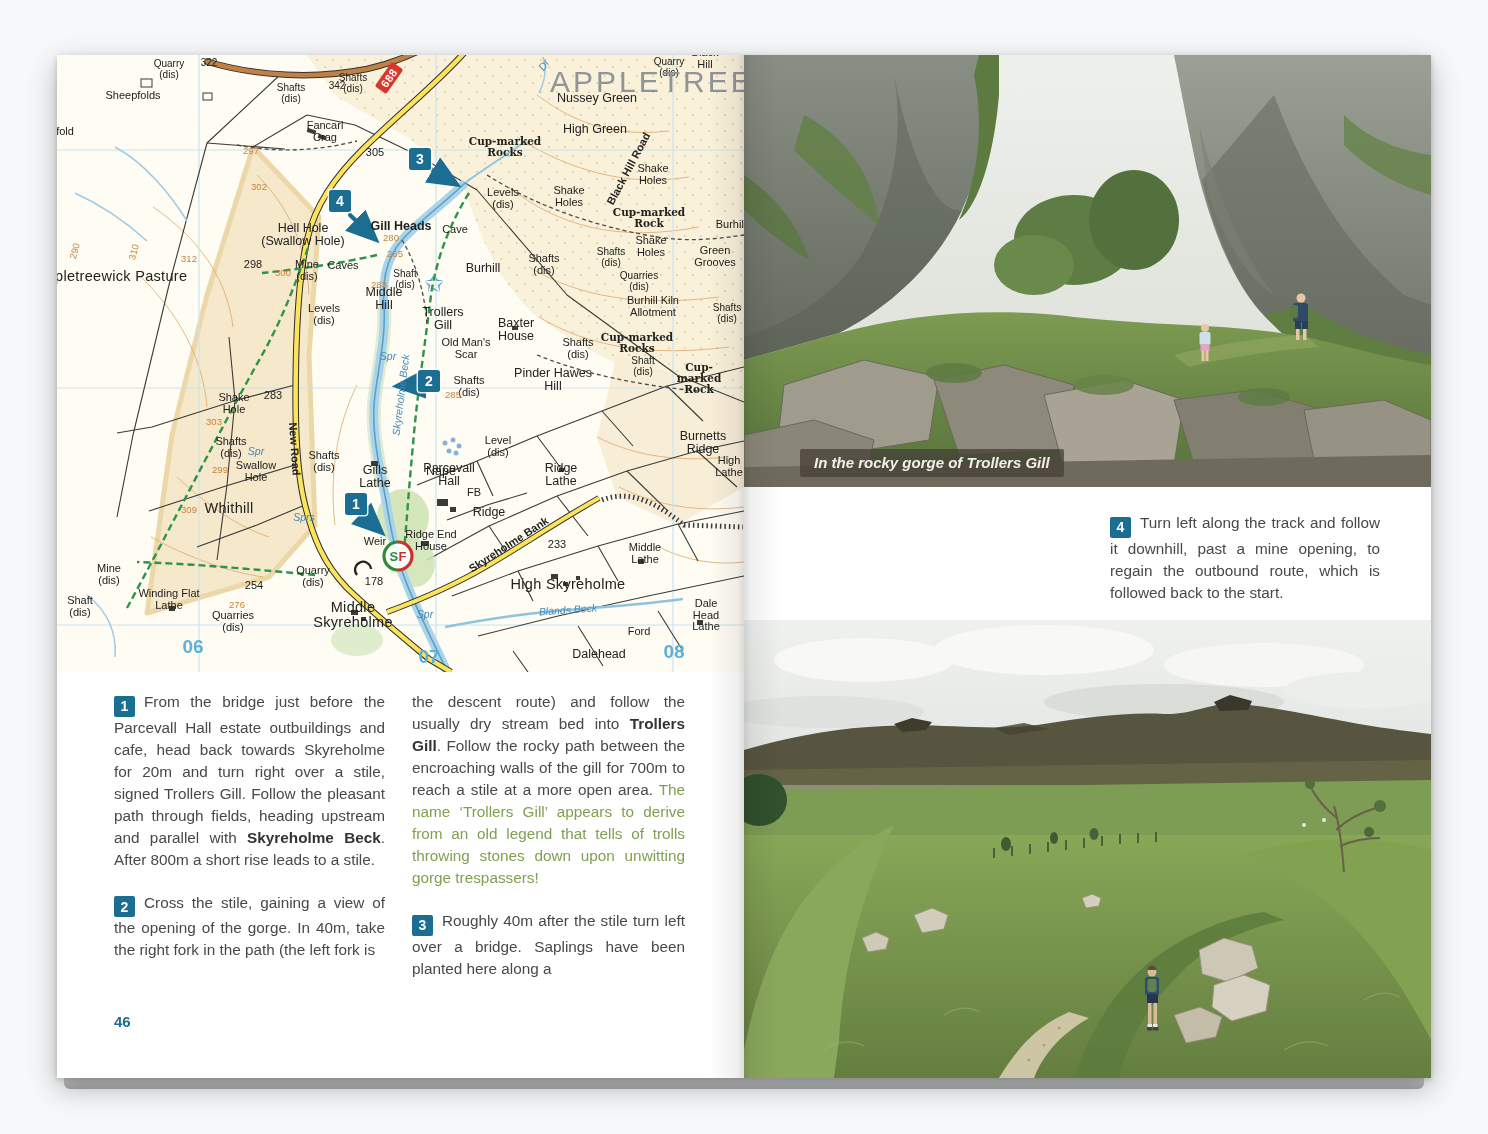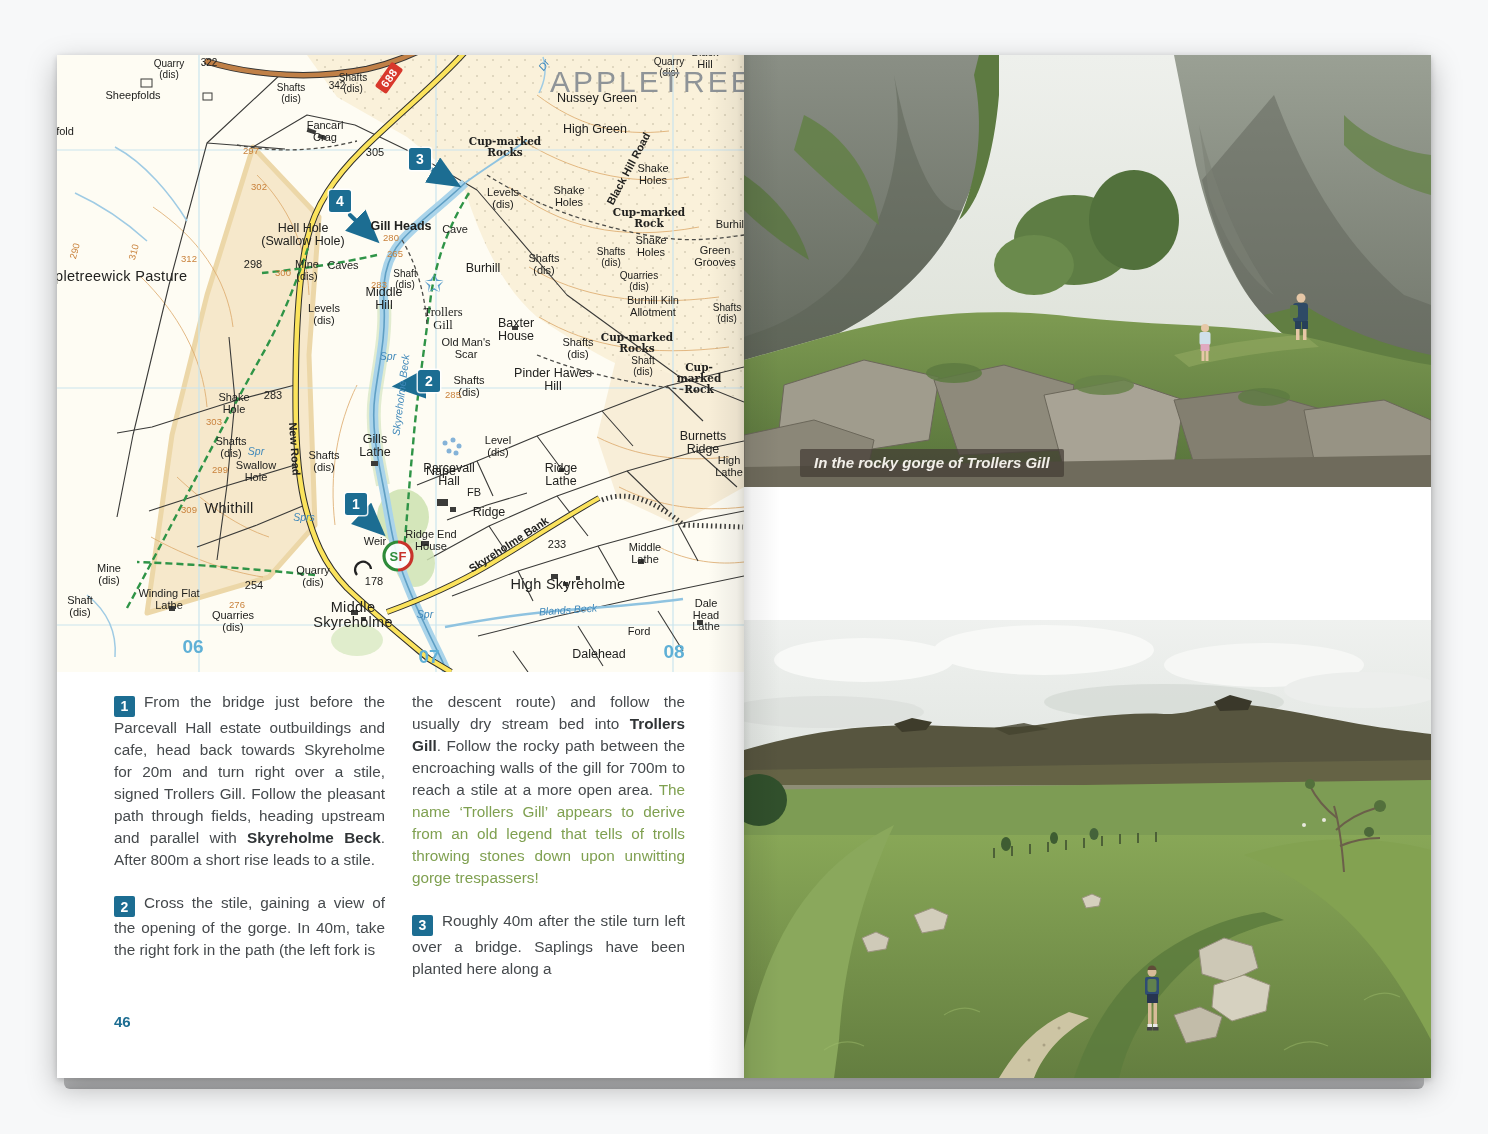--- a/index.html
+++ b/index.html
@@ -259,40 +259,40 @@
           <div class="ml name" style="left: 327px; top: 244px; transform: translate(-50%, -50%);">Middle
 Hill</div>
           <div class="ml pl" style="left: 348px; top: 224px; transform: translate(-50%, -50%);">Shaft
 (dis)</div>
           <div class="ml contour" style="left: 322px; top: 230px; transform: translate(-50%, -50%);">283</div>
           <div class="ml pm" style="left: 267px; top: 260px; transform: translate(-50%, -50%);">Levels
 (dis)</div>
           <div class="ml name" style="left: 426px; top: 214px; transform: translate(-50%, -50%);">Burhill</div>
           <div class="ml pm" style="left: 487px; top: 210px; transform: translate(-50%, -50%);">Shafts
 (dis)</div>
-          <div class="ml name" style="left: 386px; top: 264px; transform: translate(-50%, -50%); font-family: Liberation Serif, serif;">Trollers
+          <div class="ml name" style="left: 386px; top: 264px; transform: translate(-50%, -50%);">Trollers
 Gill</div>
           <div class="ml pm" style="left: 409px; top: 294px; transform: translate(-50%, -50%);">Old Man's
 Scar</div>
           <div class="ml name" style="left: 459px; top: 275px; transform: translate(-50%, -50%);">Baxter
 House</div>
           <div class="ml pm" style="left: 521px; top: 294px; transform: translate(-50%, -50%);">Shafts
 (dis)</div>
           <div class="ml name" style="left: 496px; top: 325px; transform: translate(-50%, -50%);">Pinder Hawes
 Hill</div>
           <div class="ml pm" style="left: 412px; top: 332px; transform: translate(-50%, -50%);">Shafts
 (dis)</div>
           <div class="ml contour" style="left: 396px; top: 340px; transform: translate(-50%, -50%);">285</div>
           <div class="ml name" style="left: 384px; top: 369px; transform: translate(-50%, -50%); margin-top: 48px;">Nape</div>
           <div class="ml pm" style="left: 441px; top: 392px; transform: translate(-50%, -50%);">Level
 (dis)</div>
           <div class="ml roadname" style="left: 237px; top: 394px; transform: translate(-50%, -50%) rotate(86deg);">New Road</div>
           <div class="ml pm" style="left: 267px; top: 407px; transform: translate(-50%, -50%);">Shafts
 (dis)</div>
-          <div class="ml name" style="left: 318px; top: 391px; transform: translate(-50%, -50%); text-align: center;">Gills
+          <div class="ml name" style="left: 318px; top: 422px; transform: translate(-50%, -50%); text-align: center;">Gills
 Lathe</div>
           <div class="ml name" style="left: 392px; top: 420px; transform: translate(-50%, -50%);">Parcevall
 Hall</div>
           <div class="ml name" style="left: 504px; top: 420px; transform: translate(-50%, -50%);">Ridge
 Lathe</div>
           <div class="ml pm" style="left: 417px; top: 438px; transform: translate(-50%, -50%);">FB</div>
           <div class="ml name" style="left: 432px; top: 458px; transform: translate(-50%, -50%);">Ridge</div>
           <div class="ml roadname" style="left: 452px; top: 490px; transform: translate(-50%, -50%) rotate(-33deg);">Skyreholme Bank</div>
           <div class="ml pm" style="left: 500px; top: 490px; transform: translate(-50%, -50%);">233</div>
           <div class="ml pm" style="left: 588px; top: 499px; transform: translate(-50%, -50%);">Middle
@@ -438,20 +438,23 @@
           <rect x="546" y="250" width="8" height="13" rx="2" fill="#5d7a45"></rect>
           <rect x="551" y="266" width="6" height="8" fill="#27405a"></rect>
           <rect x="558" y="266" width="6" height="8" fill="#27405a"></rect>
           <rect x="552" y="274" width="3.5" height="11" fill="#e6c7a6"></rect>
           <rect x="559" y="274" width="3.5" height="11" fill="#e6c7a6"></rect>
         </g>
       </svg>
       <div class="cap1">In the rocky gorge of Trollers Gill</div>
     </div>
 
+    <div class="col colR2">
+        <p class="para"><span class="stepnum">4</span><span>Turn left along the track and follow it downhill, past a mine opening, to regain the outbound route, which is followed back to the start.</span></p>
+      </div>
 
     <div class="photoBottom">
       <svg width="687" height="458" viewBox="0 0 687 458" preserveAspectRatio="none">
         <defs>
           <linearGradient id="sky2" x1="0" y1="0" x2="0" y2="1">
               <stop offset="0" stop-color="#eff1ef"></stop>
               <stop offset="1" stop-color="#dde2dd"></stop>
             </linearGradient>
           <linearGradient id="grass2" x1="0" y1="0" x2="0" y2="1">
               <stop offset="0" stop-color="#88a757"></stop>

